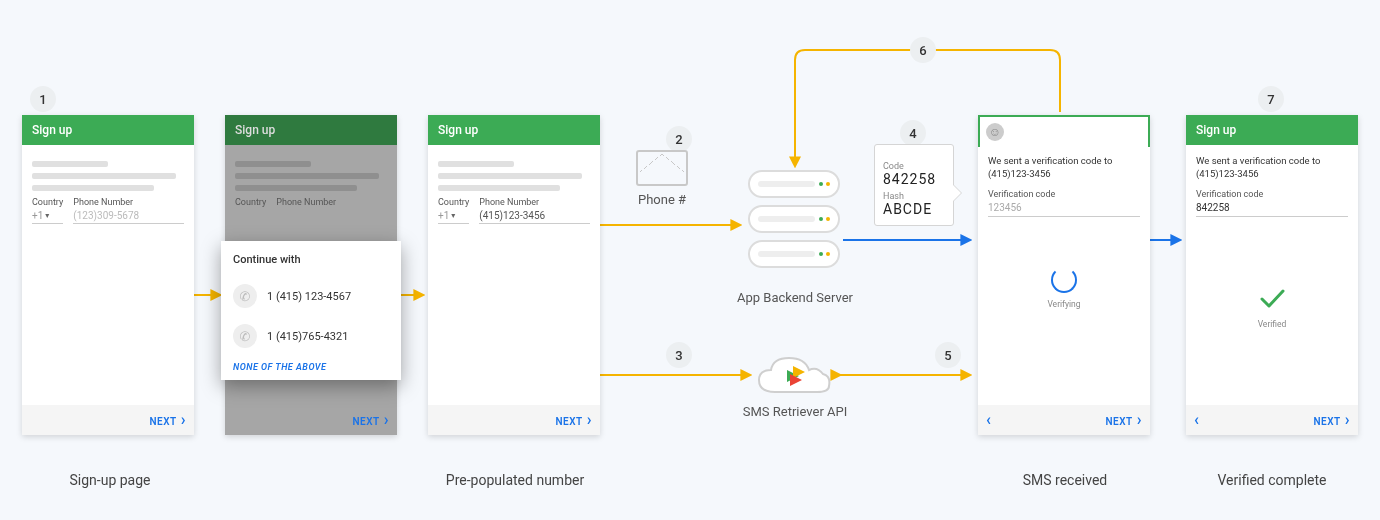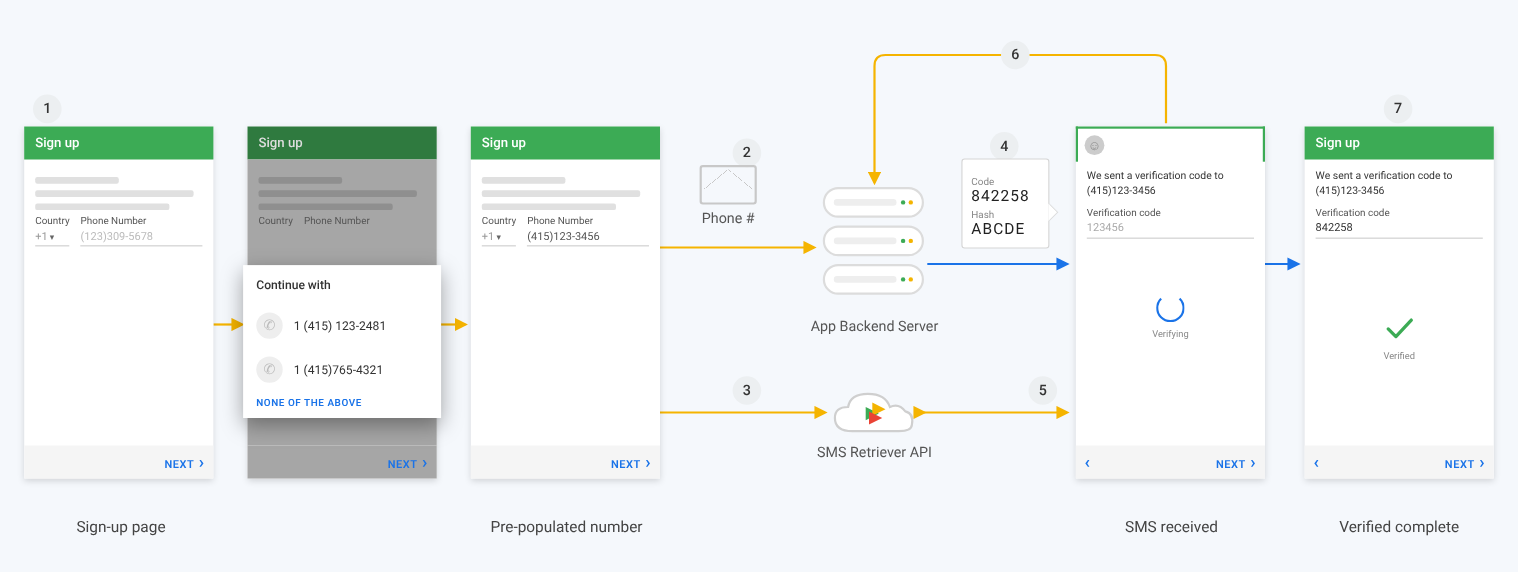--- a/index.html
+++ b/index.html
@@ -112,20 +112,21 @@
     background: #eee;
     display: flex; align-items: center; justify-content: center;
     color: #bbb; font-size: 13px;
   }
   .none-link {
     color: #1a73e8;
     font-size: 9px;
     letter-spacing: 0.5px;
     padding-top: 6px;
     font-weight: 600;
+    font-style: italic;
   }
 
   .caption {
     position: absolute;
     top: 472px;
     width: 200px;
     text-align: center;
     font-size: 14px;
     color: #444;
   }
@@ -321,21 +322,21 @@
             <div class="lbl">Country</div>
           </div>
         <div class="field" style="flex:1">
             <div class="lbl">Phone Number</div>
           </div>
       </div>
       <div class="dialog">
         <div class="dialog-title">Continue with</div>
         <div class="opt">
           <span class="ic">✆</span>
-          <span>1 (415) 123-2481</span>
+          <span>1 (415) 123-4567</span>
         </div>
         <div class="opt">
           <span class="ic">✆</span>
           <span>1 (415)765-4321</span>
         </div>
         <div class="none-link">NONE OF THE ABOVE</div>
       </div>
     </div>
     <div class="footer">
       <span class="chev-right">NEXT</span>

